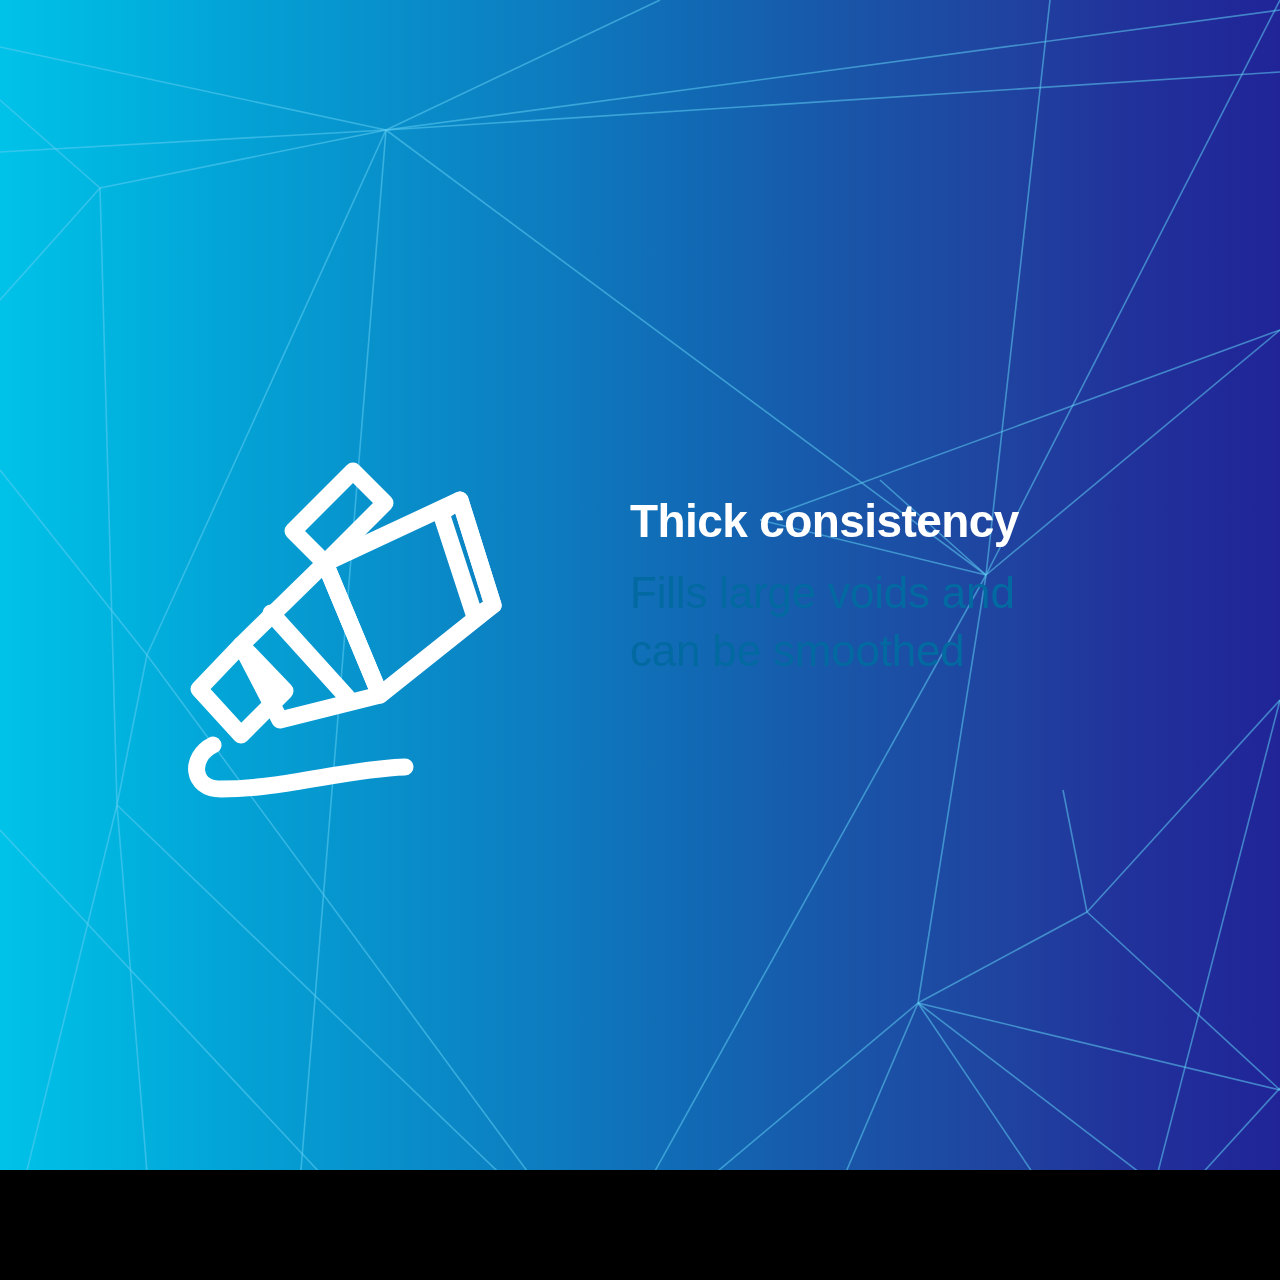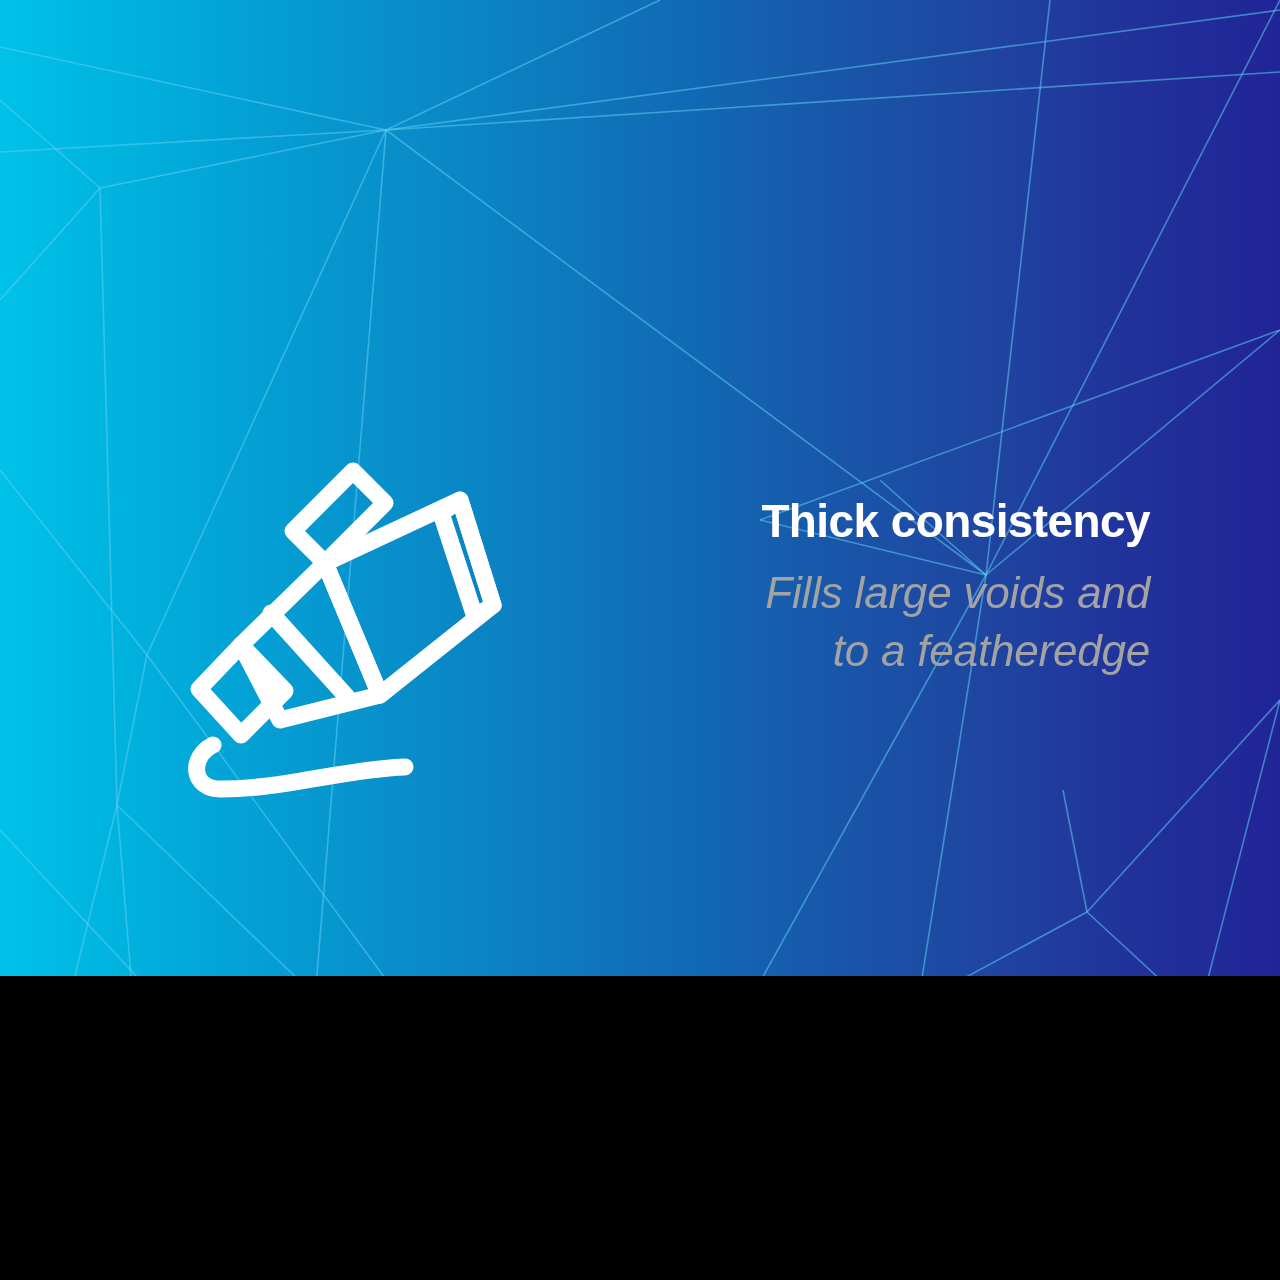--- a/index.html
+++ b/index.html
@@ -6,23 +6,22 @@
     margin: 0;
     padding: 0;
     background: #000;
   }
   body {
     font-family: "Liberation Sans", sans-serif;
   }
   #stage {
     position: relative;
     width: 1280px;
-    height: 976px;
+    height: 1170px;
     overflow: hidden;
-    text-align: right;
   }
   #gradient-bg {
     position: absolute;
     inset: 0;
     background: linear-gradient(to right,
       #00c2e8 0%,
       #00b5e0 8%,
       #03a3d6 18%,
       #0890cb 30%,
       #0d7dc0 42%,
@@ -69,25 +68,24 @@
     white-space: nowrap;
   }
   #body-lines {
     margin: 14px 0 0 0;
     padding: 0;
     list-style: none;
   }
   #body-lines li {
     font-size: 44px;
     font-weight: 400;
-    color: #a3a3a3;
+    color: #0369a1;
     line-height: 58px;
     letter-spacing: -0.2px;
     white-space: nowrap;
-    font-style: italic;
   }
 </style>
 </head>
 <body>
 
 <div id="stage">
 
   <div id="gradient-bg"></div>
 
   <svg id="poly-lines" viewBox="0 0 1280 1280" preserveAspectRatio="none">
@@ -162,17 +160,17 @@
       <path d="M66 200 L24 244 L66 290 L110 246 Z"></path>
 
       <path d="M38 300 C 14 312, 16 344, 46 344 C 110 344, 170 324, 230 322"></path>
     </svg>
   </div>
 
   <div id="text-block">
     <h1 id="heading">Thick consistency</h1>
     <ul id="body-lines">
       <li>Fills large voids and</li>
-      <li>to a featheredge</li>
+      <li>can be smoothed</li>
     </ul>
   </div>
 
 </div>
 
 </body></html>

